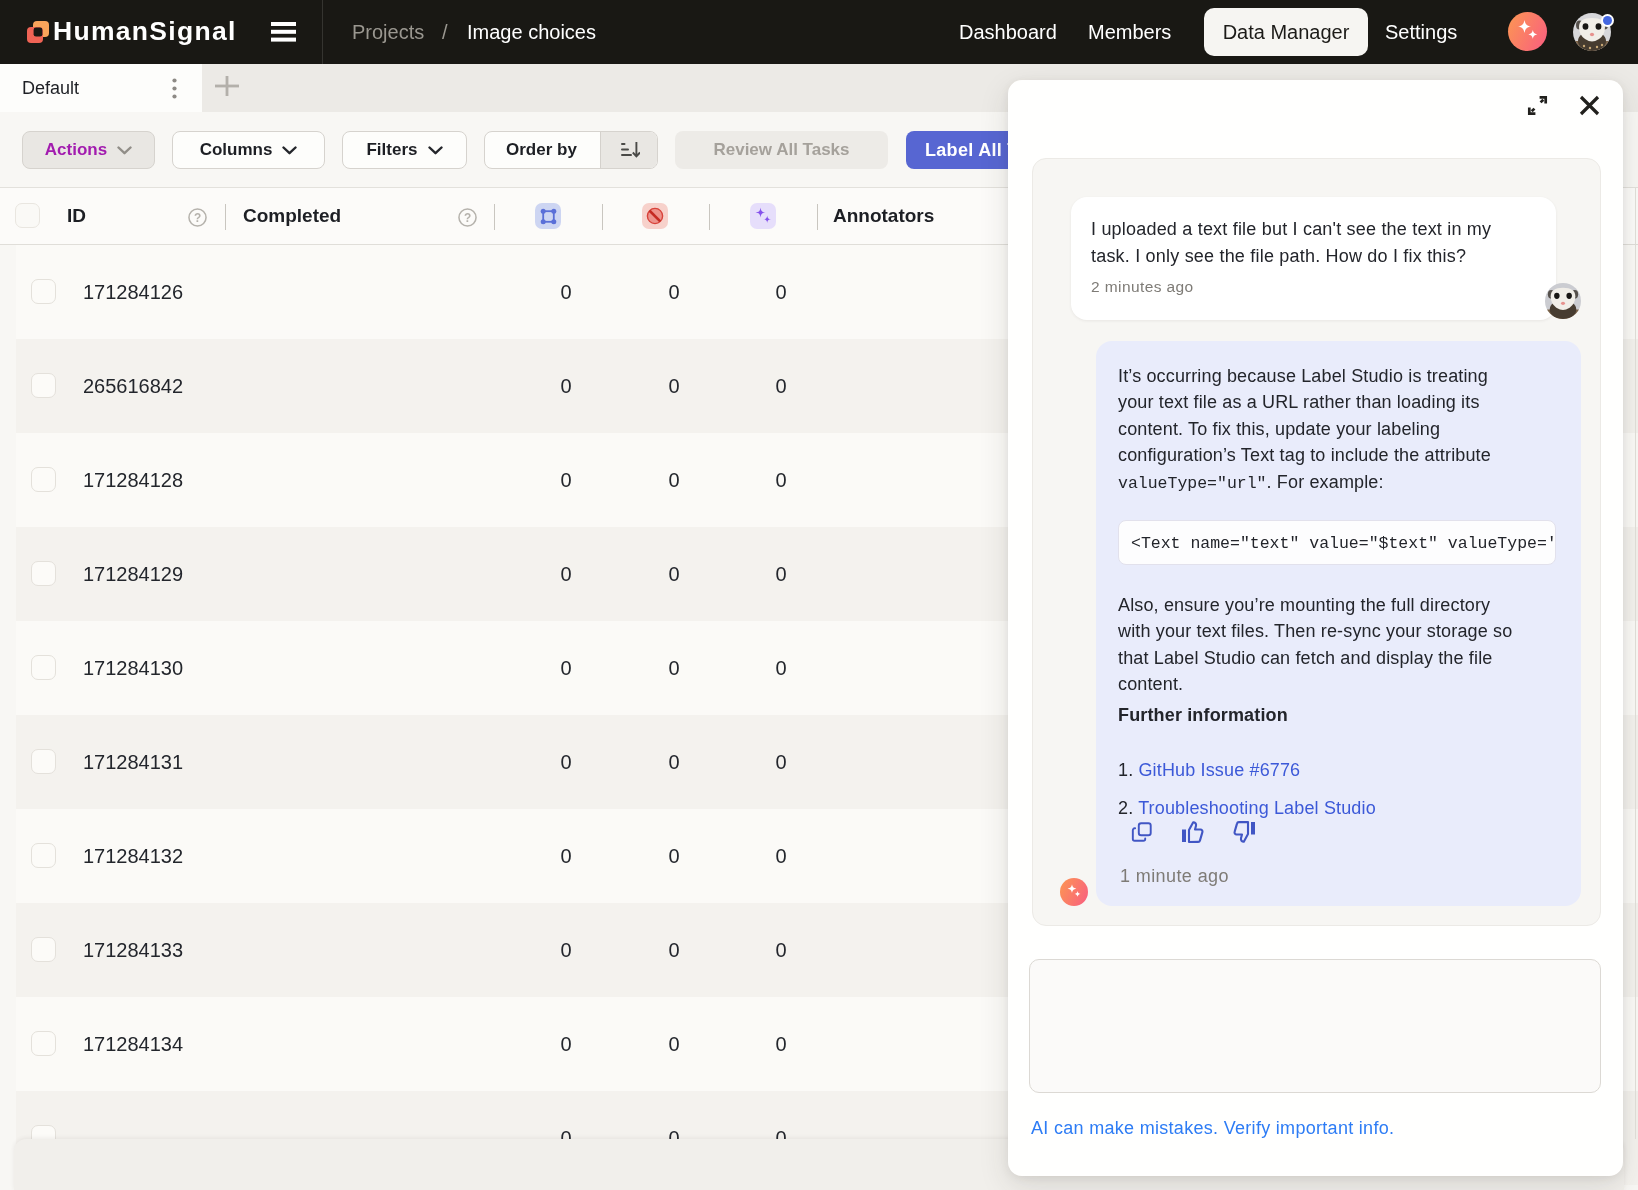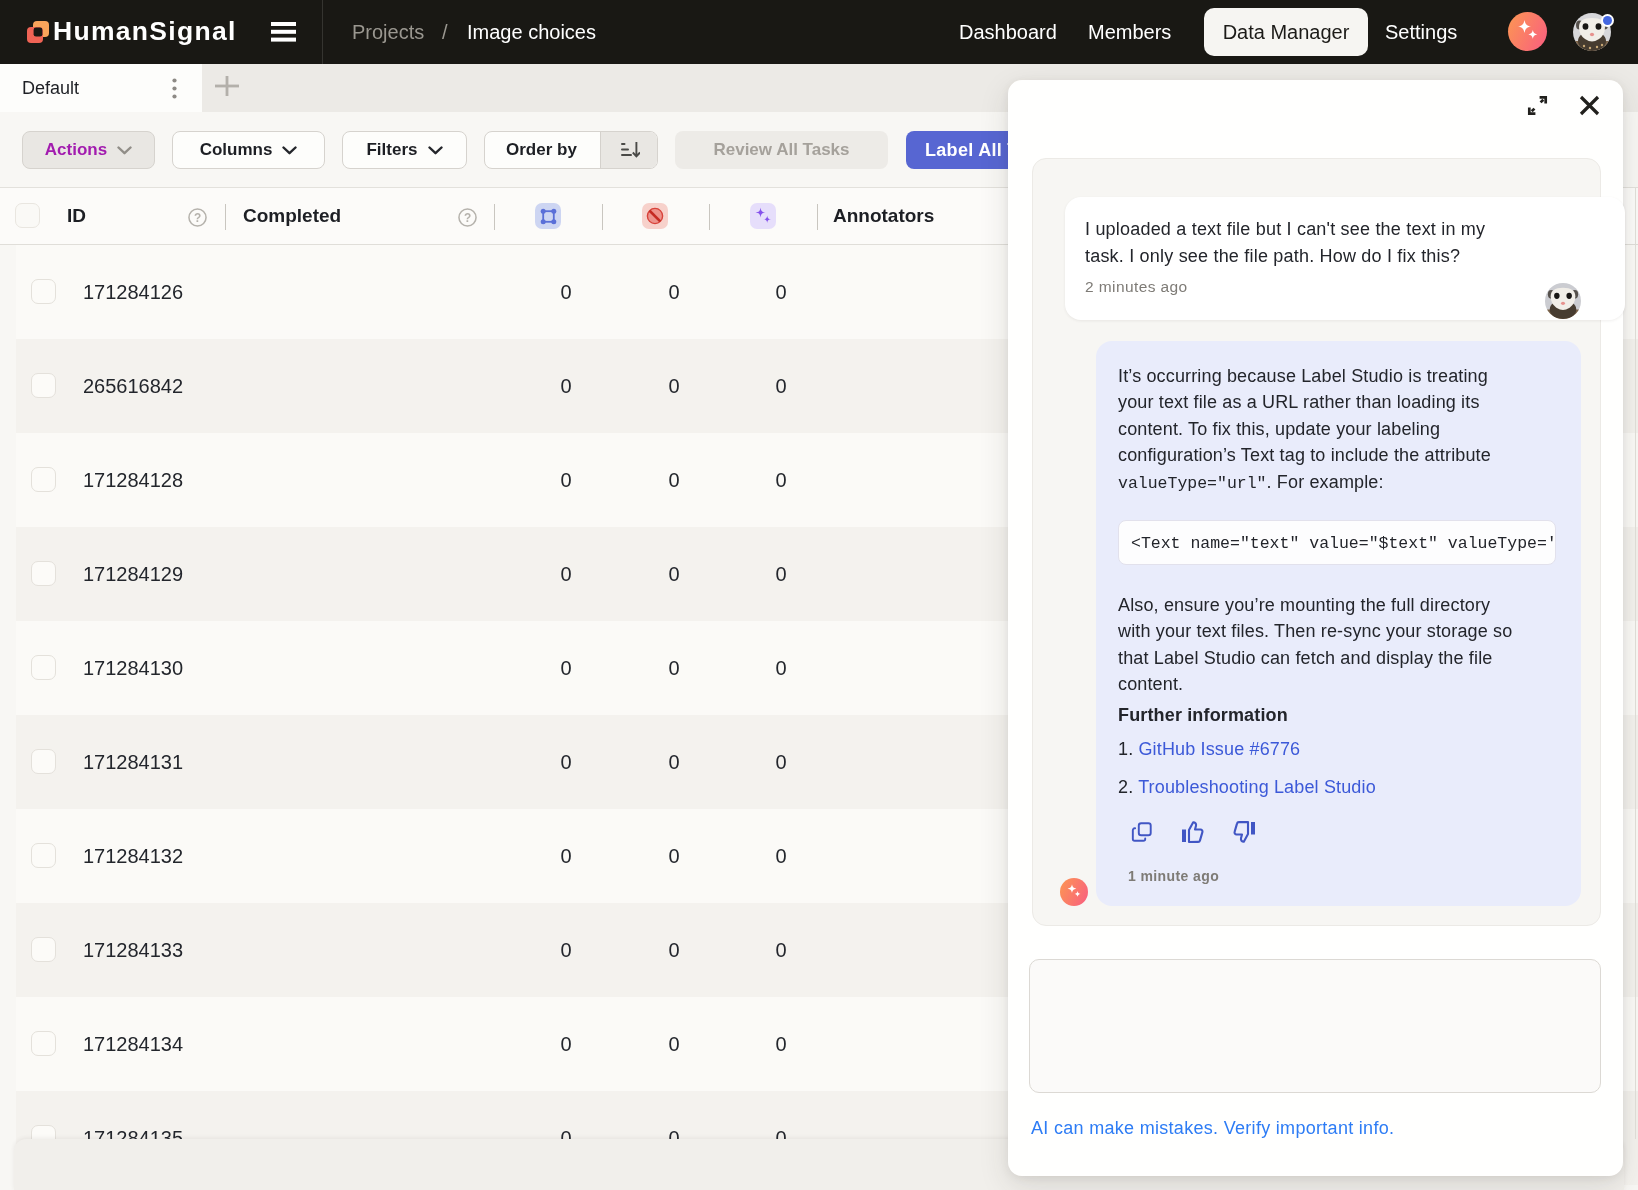--- a/index.html
+++ b/index.html
@@ -26,21 +26,21 @@
   .row { position:relative; width:1638px; height:94px; }
   .row.a { background:#fbfaf7; }
   .row.b { background:#f4f2ee; }
   .cb { position:absolute; left:15px; width:25px; height:25px; border-radius:7px; background:#fcfbf8; border:1.5px solid #e4e1db; }
   .rid { position:absolute; left:67px; top:0; height:94px; line-height:94px; font-size:20px; color:#23262c; }
   .zero { position:absolute; top:0; height:94px; line-height:94px; width:40px; text-align:center; font-size:20px; color:#23262c; }
   #botbar { position:absolute; left:14px; top:1139px; width:1610px; height:51px; background:#f1efeb; border-radius:12px 12px 0 0; box-shadow:0 -1px 4px rgba(60,55,50,0.08); }
   
   #panel { position:absolute; left:1008px; top:80px; width:615px; height:1096px; background:#fffffe; border-radius:14px; box-shadow:0 10px 30px rgba(50,45,40,0.13), 0 2px 8px rgba(50,45,40,0.07); }
   #msgs { position:absolute; left:24px; top:78px; width:569px; height:768px; background:#f7f6f3; border:1px solid #eceae6; border-radius:14px; }
-  #ubub { position:absolute; left:32px; top:38px; width:560px; height:123px; background:#fff; border-radius:16px; box-shadow:0 1px 3px rgba(60,55,50,0.08); padding:19px 20px 16px 20px; }
+  #ubub { position:absolute; left:38px; top:38px; width:485px; height:123px; background:#fff; border-radius:16px; box-shadow:0 1px 3px rgba(60,55,50,0.08); padding:19px 20px 16px 20px; }
   #ubub .t { font-size:18px; letter-spacing:0.2px; line-height:27px; color:#23252b; }
   #ubub .ts { margin-top:8px; font-size:15.5px; letter-spacing:0.4px; color:#7e7b76; }
   #abub { position:absolute; left:63px; top:182px; width:485px; height:565px; background:#e9ecfb; border-radius:16px; padding:22px; font-size:18px; letter-spacing:0.15px; line-height:26.4px; color:#23252b; }
   #abub code { font-family:"Liberation Mono", monospace; font-size:16.5px; letter-spacing:0; }
   #codeblk { margin-top:23px; width:438px; height:45px; background:#fdfdfe; border:1px solid #e2e1ec; border-radius:8px; padding:10px 12px; font-family:"Liberation Mono", monospace; font-size:16.5px; letter-spacing:0; color:#23252b; white-space:pre; overflow:hidden; }
   .h4 { font-weight:700; }
   .link { color:#3c59d8; }
   #inputbox { position:absolute; left:21px; top:879px; width:572px; height:134px; background:#fbfaf9; border:1px solid #dcd9d4; border-radius:10px; }
   #ailine { position:absolute; left:23px; top:1038px; font-size:18px; letter-spacing:0.3px; color:#2d7cf5; }
 </style>
@@ -249,21 +249,20 @@
     </div>
   <div class="row a">
       <div class="cb" style="top:34px;"></div>
       <div class="rid">171284134</div>
       <div class="zero" style="left:530px;">0</div>
       <div class="zero" style="left:638px;">0</div>
       <div class="zero" style="left:745px;">0</div>
     </div>
   <div class="row b">
       <div class="cb" style="top:34px;"></div>
-      <div class="rid">171284135</div>
       <div class="zero" style="left:530px;">0</div>
       <div class="zero" style="left:638px;">0</div>
       <div class="zero" style="left:745px;">0</div>
     </div>
 </div>
 <div class="abs" style="left:1635px; top:188px; width:1px; height:951px; background:#e2e0db;"></div>
 <div id="botbar"></div>
 
 <div id="panel">
 
@@ -299,41 +298,41 @@
         <ellipse cx="12.5" cy="13.5" rx="2.9" ry="3.3" fill="#181614"></ellipse>
         <ellipse cx="25.5" cy="13.5" rx="2.9" ry="3.3" fill="#181614"></ellipse>
         <ellipse cx="19" cy="21.5" rx="2.1" ry="1.7" fill="#e7928e"></ellipse>
       </g>
     </svg>
     <div id="abub">
       <div>It’s occurring because Label Studio is treating<br>your text file as a URL rather than loading its<br>content. To fix this, update your labeling<br>configuration’s Text tag to include the attribute<br><code>valueType="url"</code>. For example:</div>
       <div id="codeblk">&lt;Text name="text" value="$text" valueType='</div>
       <div style="margin-top:27px;">Also, ensure you’re mounting the full directory<br>with your text files. Then re-sync your storage so<br>that Label Studio can fetch and display the file<br>content.</div>
       <div class="h4" style="margin-top:4px;">Further information</div>
-      <div style="margin-top:8px;">1. <span class="link">GitHub Issue #6776</span></div>
+      <div style="margin-top:29px;">1. <span class="link">GitHub Issue #6776</span></div>
       <div style="margin-top:12px;">2. <span class="link">Troubleshooting Label Studio</span></div>
       <div class="abs" style="left:35px; top:480px;">
         <svg width="22" height="22" viewBox="0 0 24 24" fill="none" stroke="#4156c4" stroke-width="2.1" stroke-linecap="round" stroke-linejoin="round">
           <rect x="8.5" y="2.5" width="13" height="13" rx="2.5"></rect>
           <path d="M4.5 8 H4 a2 2 0 0 0 -2 2 v9.5 a2 2 0 0 0 2 2 h9.5 a2 2 0 0 0 2 -2 V19"></path>
         </svg>
       </div>
       <div class="abs" style="left:84px; top:479px;">
         <svg width="24" height="24" viewBox="0 0 24 24" fill="none" stroke="#4156c4" stroke-width="2.1" stroke-linejoin="round">
           <rect x="2" y="9.5" width="4" height="12.5" fill="#4156c4" stroke="none"></rect>
           <path d="M9 22 V10 L13.2 2.2 a2.8 2.8 0 0 1 2.8 3.5 L15 9.5 h5.5 a2 2 0 0 1 1.9 2.6 l-2.4 8.3 a2 2 0 0 1 -1.9 1.5 Z"></path>
         </svg>
       </div>
       <div class="abs" style="left:137px; top:479px;">
         <svg width="24" height="24" viewBox="0 0 24 24" fill="none" stroke="#4156c4" stroke-width="2.1" stroke-linejoin="round">
           <rect x="18" y="2" width="4" height="12.5" fill="#4156c4" stroke="none"></rect>
           <path d="M15 2 V14 L10.8 21.8 a2.8 2.8 0 0 1 -2.8 -3.5 L9 14.5 H3.5 a2 2 0 0 1 -1.9 -2.6 l2.4 -8.3 A2 2 0 0 1 5.9 2.1 Z"></path>
         </svg>
       </div>
-      <div class="abs" style="left:32px; top:522px; font-size:14px; letter-spacing:0.4px; color:#7e7b76;font-weight:bold;">1 minute ago</div>
+      <div class="abs" style="left:24px; top:522px; font-size:18px; letter-spacing:0.4px; color:#7e7b76;">1 minute ago</div>
     </div>
 
     <div class="abs" style="left:27px; top:719px; width:28px; height:28px; border-radius:50%; background:linear-gradient(115deg,#fc9157 10%,#f9637c 90%);">
       <svg class="abs" style="left:5px; top:5px;" width="18" height="18" viewBox="0 0 27 27">
         <path d="M10.5 2 C11.4 6.4 12.6 7.6 17 8.5 C12.6 9.4 11.4 10.6 10.5 15 C9.6 10.6 8.4 9.4 4 8.5 C8.4 7.6 9.6 6.4 10.5 2 Z" fill="#fff"></path>
         <path d="M18.8 12 C19.4 14.9 20.3 15.8 23.2 16.4 C20.3 17 19.4 17.9 18.8 20.8 C18.2 17.9 17.3 17 14.4 16.4 C17.3 15.8 18.2 14.9 18.8 12 Z" fill="#fff"></path>
       </svg>
     </div>
   </div>
   <div id="inputbox"></div>

